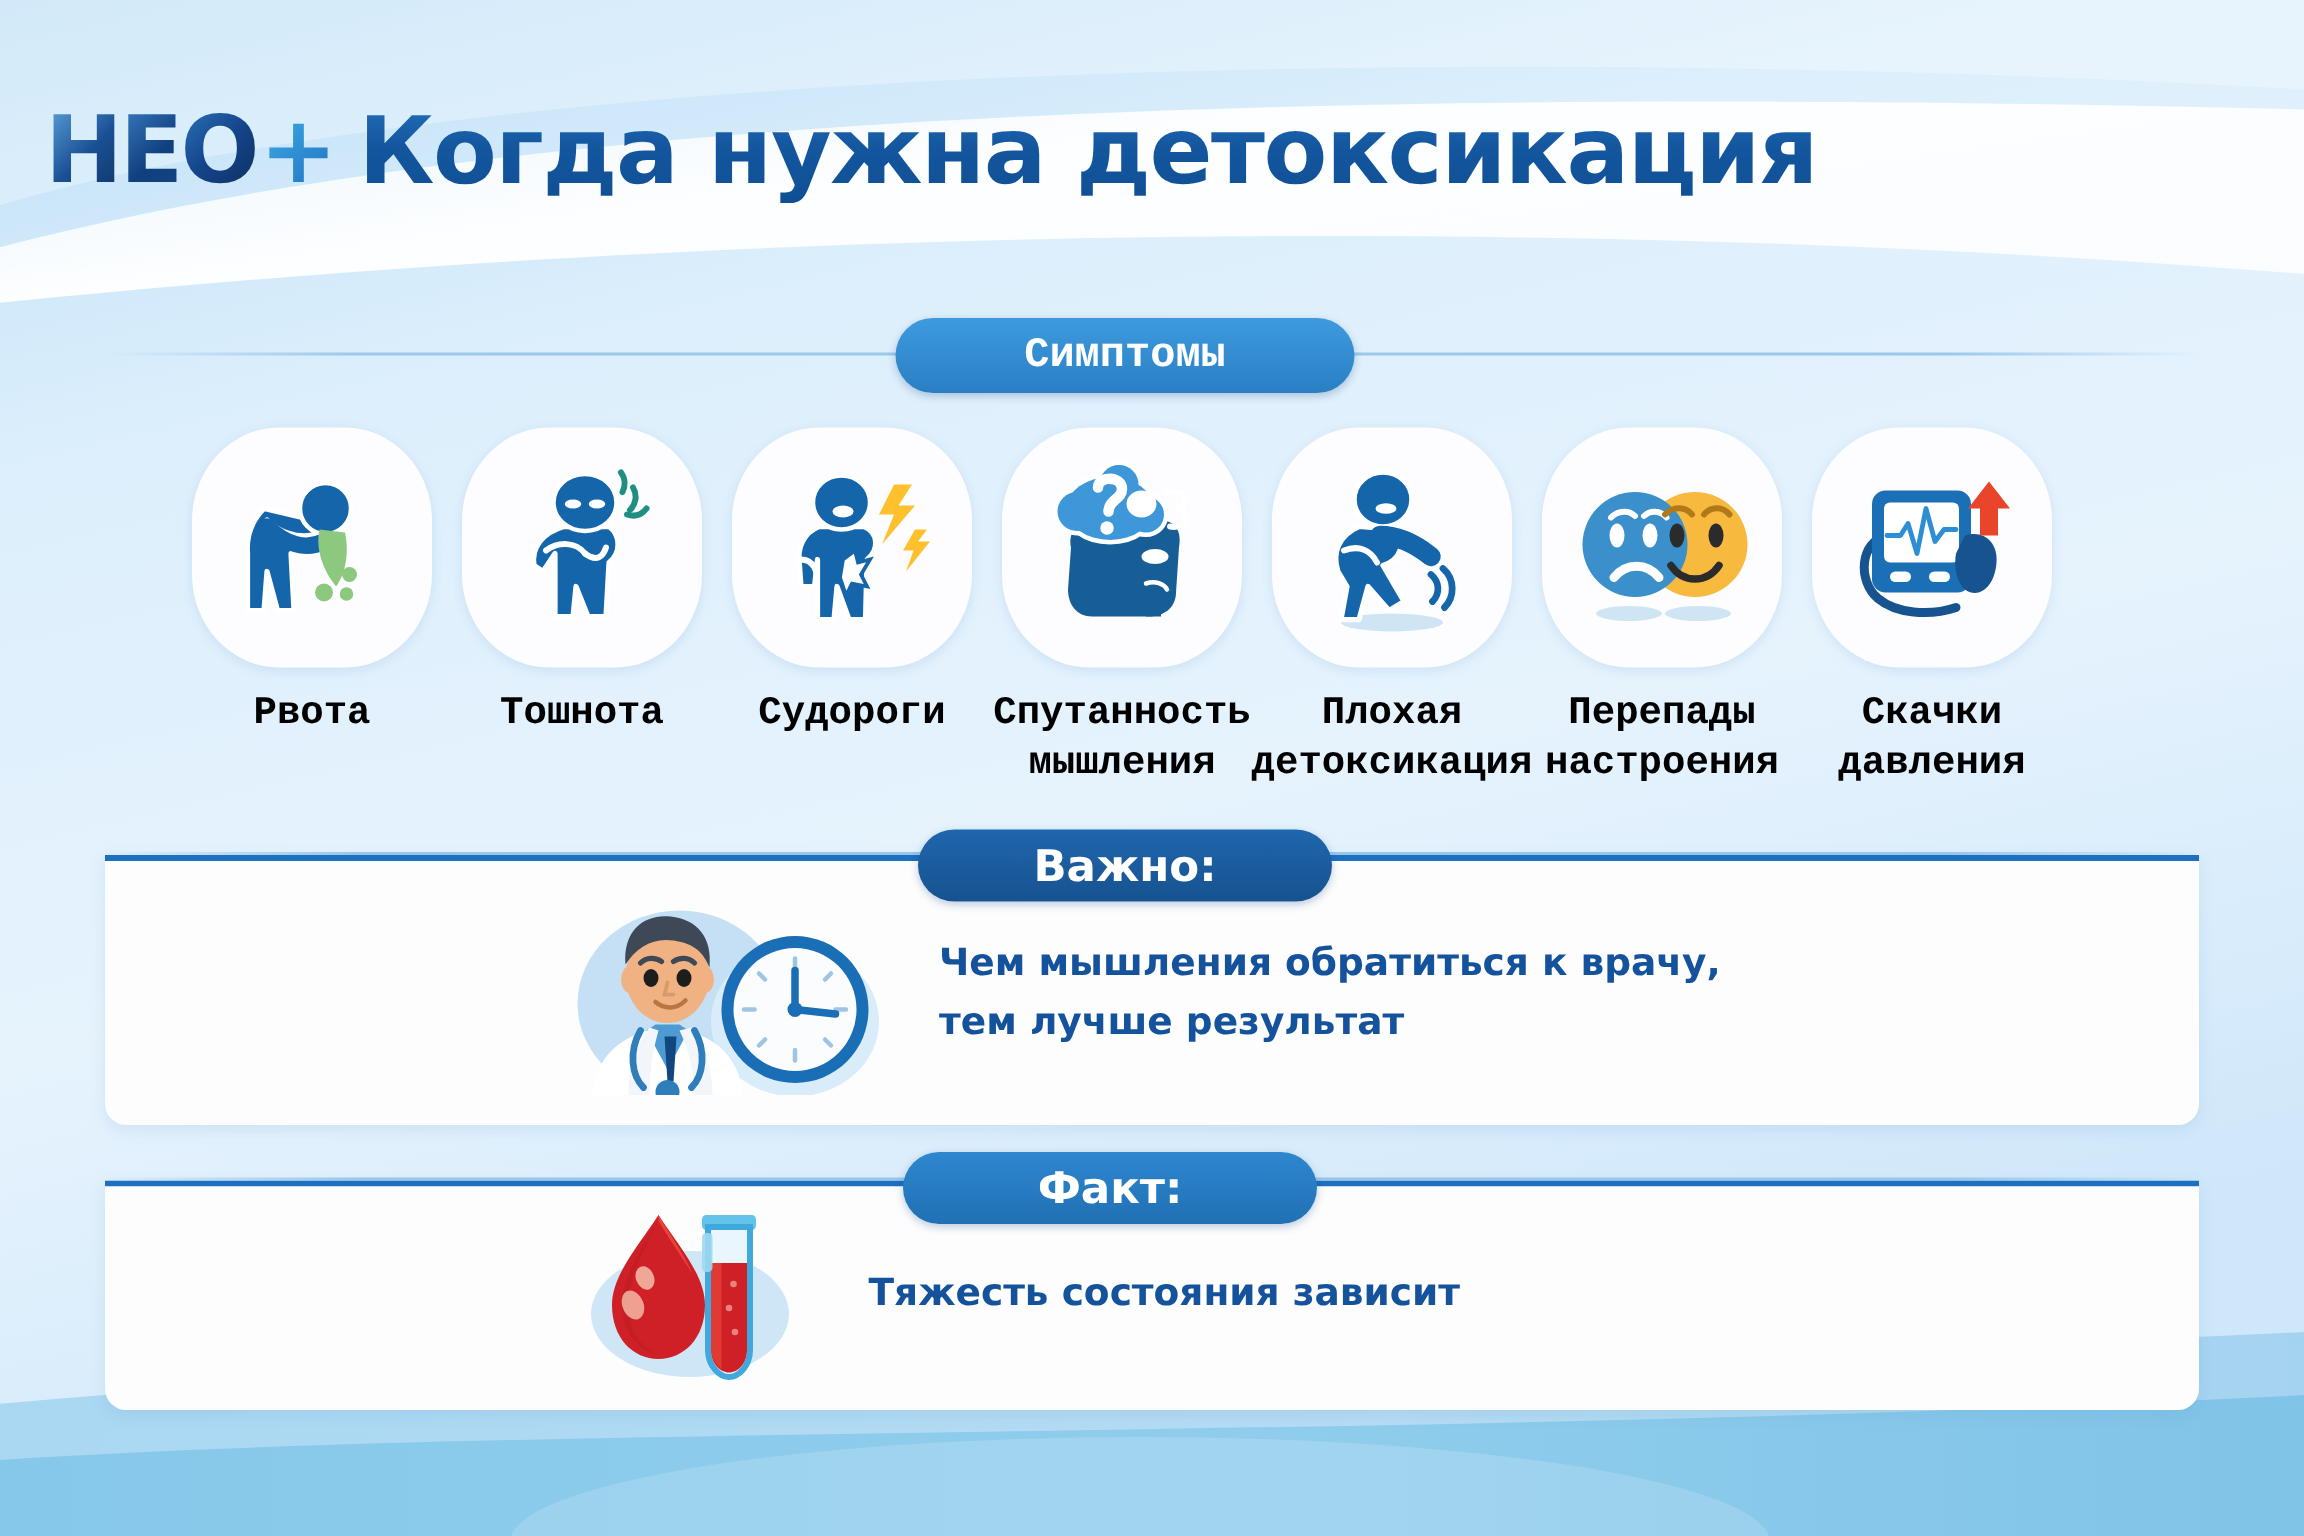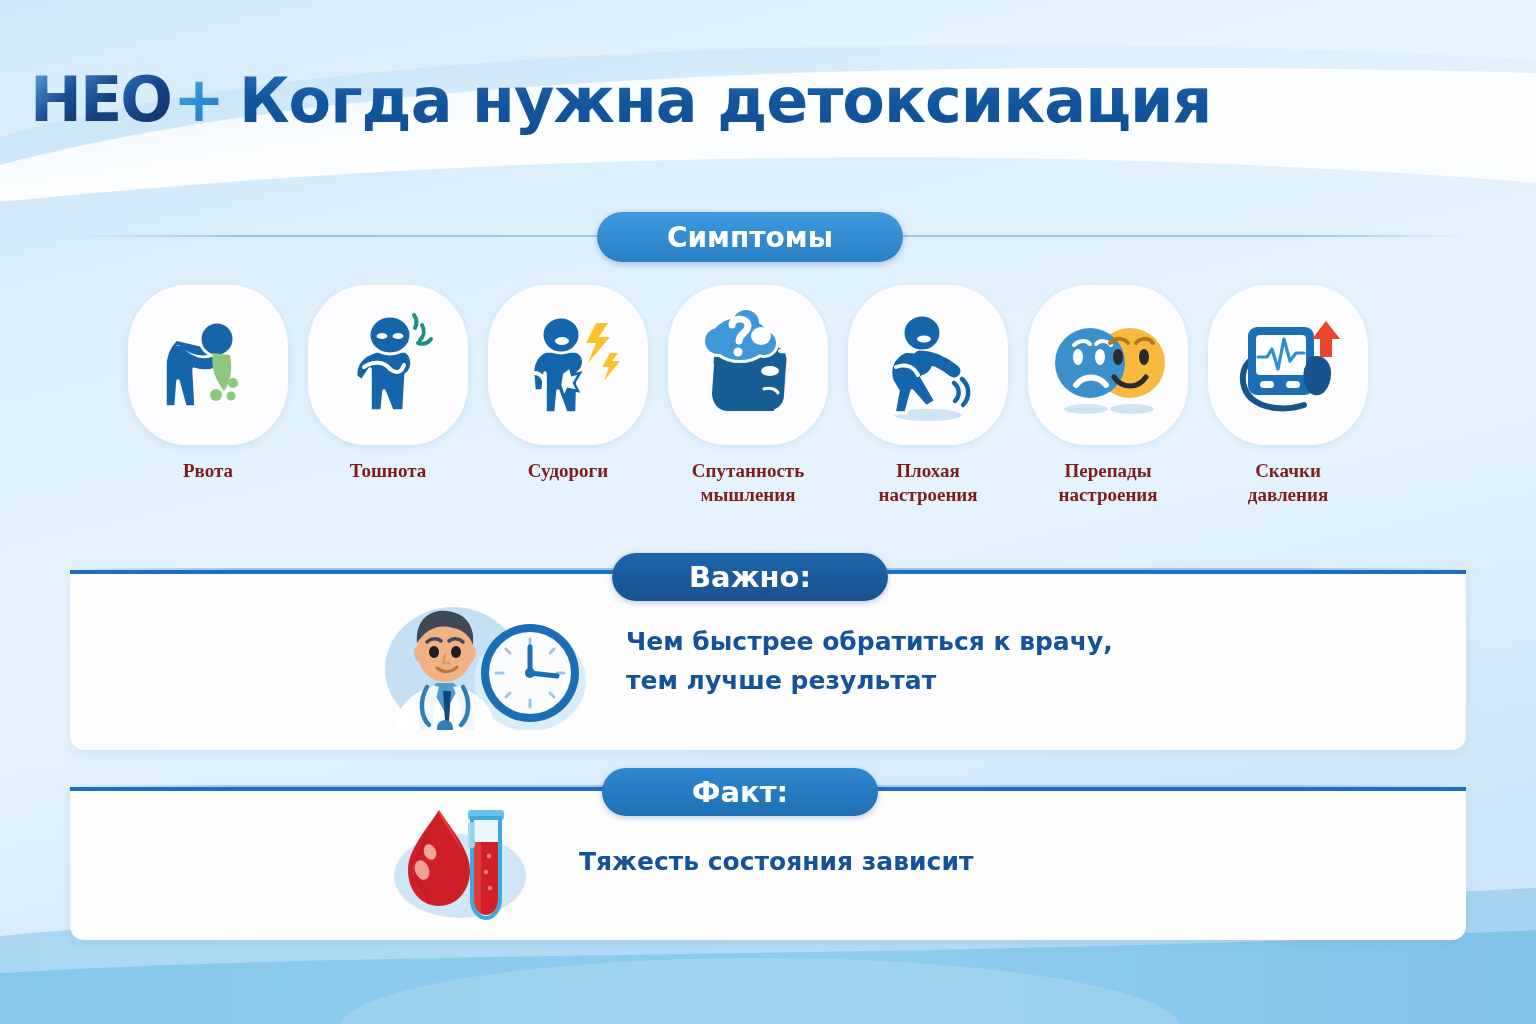--- a/index.html
+++ b/index.html
@@ -52,39 +52,39 @@
   .section-rule {
     position:absolute; height:2px; z-index:2;
     background:linear-gradient(90deg, rgba(150,196,234,0) 0%, #9cc8ea 12%, #9cc8ea 88%, rgba(150,196,234,0) 100%);
   }
   .badge {
     position:absolute; z-index:4; display:flex; align-items:center; justify-content:center;
     color:#ffffff; font-weight:bold; font-family:"DejaVu Sans", sans-serif;
     border-radius:40px; white-space:nowrap;
     box-shadow:0 2px 6px rgba(20,70,130,.28);
   }
-  .badge.b-symptoms { background:linear-gradient(180deg,#3e9ade 0%,#2a7fc4 100%); }
+  .badge.b-symptoms { background:linear-gradient(180deg,#3e9ade 0%,#2a7fc4 100%);font-family:Liberation Mono, monospace; }
   .badge.b-important { background:linear-gradient(180deg,#1f66ad 0%,#17528f 100%); }
   .badge.b-fact     { background:linear-gradient(180deg,#2e87cf 0%,#2070b4 100%); }
 
   
   .symptoms-row { position:absolute; left:120px; top:285px; width:1300px; height:250px; z-index:3; }
   .sym {
     position:absolute; top:0; width:160px; display:flex; flex-direction:column; align-items:center;
   }
   .sym-card {
     width:160px; height:160px; background:#fdfdff;
     border-radius:58px / 62px;
     box-shadow:0 2px 7px rgba(80,140,200,.16);
     display:flex; align-items:center; justify-content:center;
   }
   .sym-label {
-    margin-top:14px; text-align:center; color:#7f1d1d;
-    font-size:19px; font-weight:bold; line-height:1.25;
-    font-family:Liberation Serif, serif;
+    margin-top:14px; text-align:center; color:#000000;
+    font-size:26px; font-weight:bold; line-height:1.25;
+    font-family:Liberation Mono, monospace;
   }
 
   
   .panel {
     position:absolute; z-index:2; background:#fdfdfe;
     border-radius:0 0 14px 14px;
     border-top:4px solid #1d6fc0;
     box-shadow:0 3px 10px rgba(90,145,200,.15);
   }
   .panel-inner { position:absolute; display:flex; align-items:center; z-index:4; }
@@ -233,21 +233,21 @@
         </g>
         <ellipse cx="64" cy="38" rx="19" ry="18" fill="#1565ab" stroke="#ffffff" stroke-width="3"></ellipse>
         <ellipse cx="66" cy="44" rx="7" ry="3.5" fill="#ffffff"></ellipse>
         <path d="M38,72 C48,68 56,72 60,80" fill="none" stroke="#ffffff" stroke-width="4" stroke-linecap="round"></path>
         <path d="M62,62 C74,62 86,68 96,76" fill="none" stroke="#1565ab" stroke-width="13" stroke-linecap="round"></path>
         <path d="M96,88 C102,93 102,101 97,106" fill="none" stroke="#1565ab" stroke-width="4.5" stroke-linecap="round"></path>
         <path d="M104,84 C112,91 112,103 105,110" fill="none" stroke="#1565ab" stroke-width="4.5" stroke-linecap="round"></path>
       </svg>
     </div>
     <div class="sym-label" style="white-space:pre-line;">Плохая
-настроения</div>
+детоксикация</div>
   </div>
 
   <div class="sym" style="left:908px;">
     <div class="sym-card">
       <svg width="140" height="140" viewBox="0 0 140 140">
         <ellipse cx="48" cy="114" rx="22" ry="5" fill="#cfe5f4"></ellipse>
         <ellipse cx="94" cy="114" rx="22" ry="5" fill="#cfe5f4"></ellipse>
         <circle cx="92" cy="68" r="35" fill="#f7b93e"></circle>
         <circle cx="52" cy="68" r="35" fill="#3b8fcb"></circle>
         <ellipse cx="40" cy="62" rx="5" ry="8" fill="#ffffff"></ellipse>
@@ -324,21 +324,21 @@
       <line x1="179" y1="54" x2="175" y2="58"></line>
       <line x1="179" y1="102" x2="175" y2="98"></line>
       <line x1="131" y1="102" x2="135" y2="98"></line>
       <line x1="131" y1="54" x2="135" y2="58"></line>
     </g>
     <line x1="155" y1="78" x2="155" y2="52" stroke="#1a6eb5" stroke-width="5" stroke-linecap="round"></line>
     <line x1="155" y1="78" x2="182" y2="81" stroke="#1a6eb5" stroke-width="5" stroke-linecap="round"></line>
     <circle cx="155" cy="78" r="5" fill="#1a6eb5"></circle>
   </svg>
   <div style="margin-left:36px;">
-    <div class="panel-text">Чем быстрее обратиться к врачу,</div>
+    <div class="panel-text">Чем мышления обратиться к врачу,</div>
     <div class="panel-text">тем лучше результат</div>
   </div>
 </div>
 
 <div class="section-rule" style="left:70px; top:785px; width:1396px;"></div>
 <div class="panel" style="left:70px; top:787px; width:1396px; height:153px;"></div>
 <div class="badge b-fact" style="left:602px; top:768px; width:276px; height:48px; font-size:29px;">Факт:</div>
 
 <div class="panel-inner" style="left:382px; top:800px; width:1000px; height:125px;">
   <svg width="165" height="125" viewBox="0 0 165 125">

